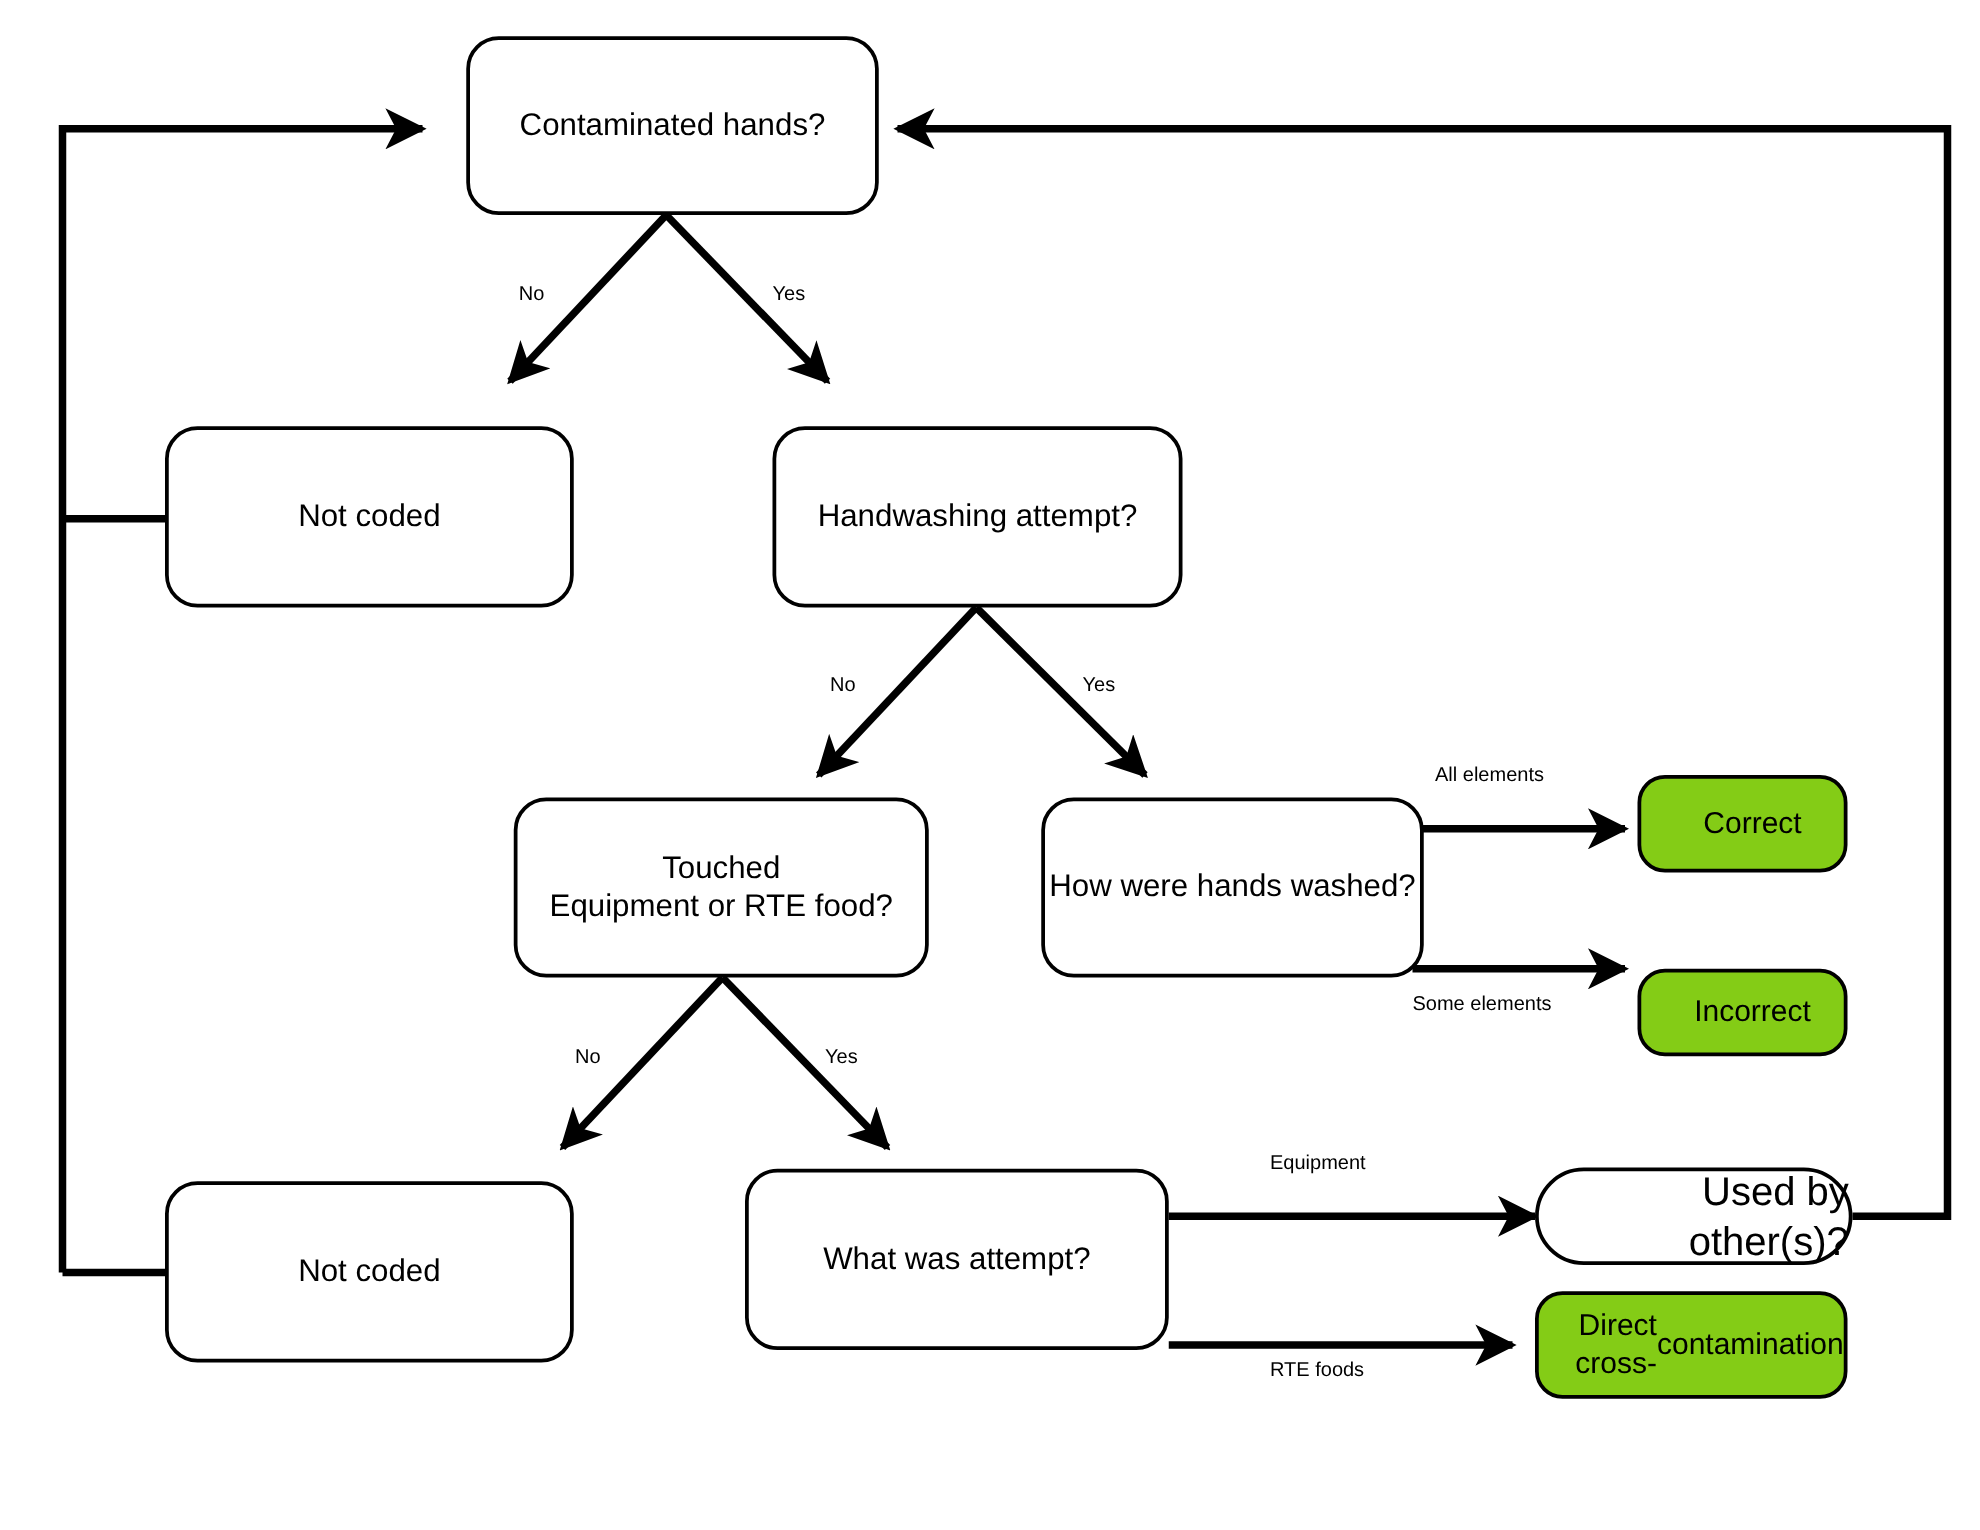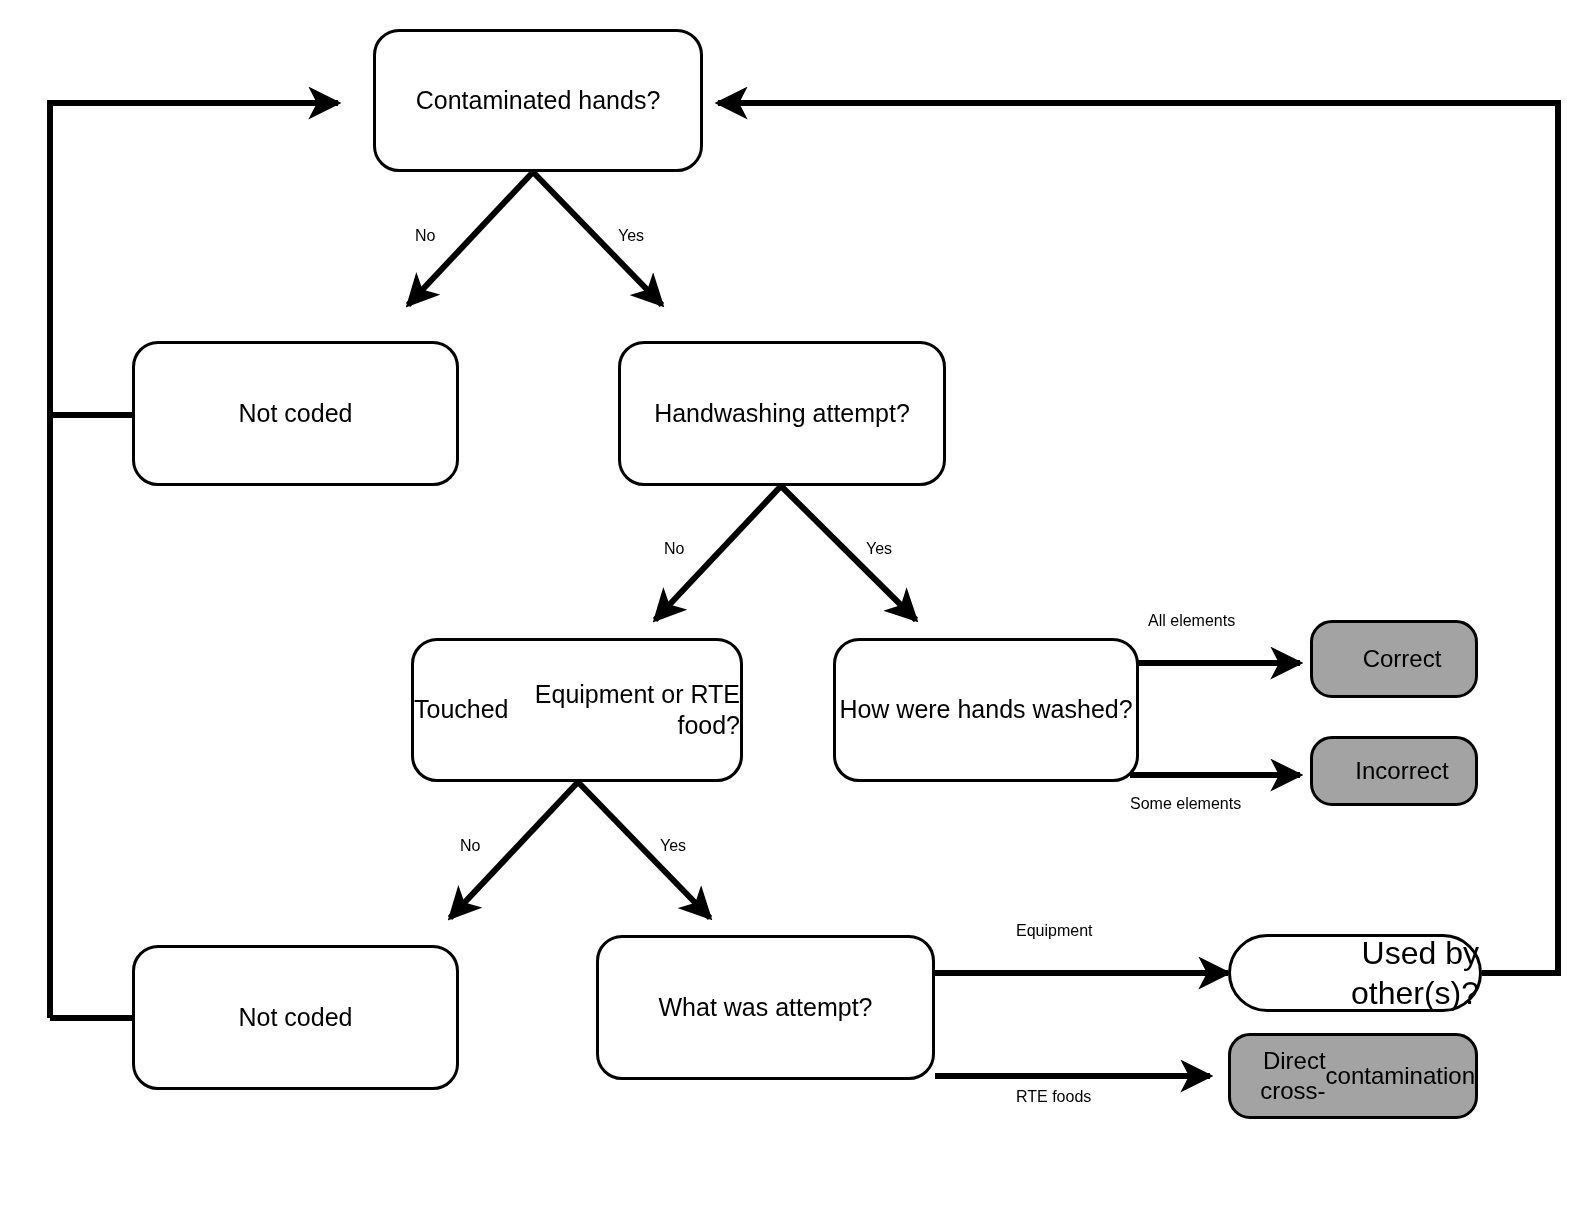--- a/index.html
+++ b/index.html
@@ -31,21 +31,21 @@
     align-items: center;
     justify-content: center;
     text-align: right;
     color: #000000;
     font-size: 25px;
     line-height: 1.25;
     border-radius: 26px;
     z-index: 2;
   }
   .node.terminal {
-    background: #a3a3a3;
+    background: #84cc16;
     border-radius: 22px;
     font-size: 24px;
     padding-left: 16px;
   }
   .node.small {
     border-radius: 40px;
     font-size: 32px;
   }
   .edge-label {
     position: absolute;
@@ -102,34 +102,34 @@
   </div>
 
   <div class="node" style="left:132px; top:341px; width:327px; height:145px;">
     <span>Not coded</span>
   </div>
 
   <div class="node" style="left:618px; top:341px; width:328px; height:145px;">
     <span>Handwashing attempt?</span>
   </div>
 
-  <div class="node" style="left:411px; top:638px; width:332px; height:144px; ">
+  <div class="node" style="left:411px; top:638px; width:332px; height:144px; flex-direction:column;">
     <span>Touched</span>
     <span>Equipment or RTE food?</span>
   </div>
 
   <div class="node" style="left:805px; top:638px; width:306px; height:144px;margin-left:28px;">
     <span>How were hands washed?</span>
   </div>
 
   <div class="node terminal" style="left:1310px; top:620px; width:168px; height:78px;">
     <span>Correct</span>
   </div>
 
-  <div class="node terminal" style="left:1310px; top:736px; width:168px; height:70px;">
+  <div class="node terminal" style="left:1310px; top:775px; width:168px; height:70px;">
     <span>Incorrect</span>
   </div>
 
   <div class="node" style="left:132px; top:945px; width:327px; height:145px;">
     <span>Not coded</span>
   </div>
 
   <div class="node" style="left:596px; top:935px; width:339px; height:145px;">
     <span>What was attempt?</span>
   </div>

